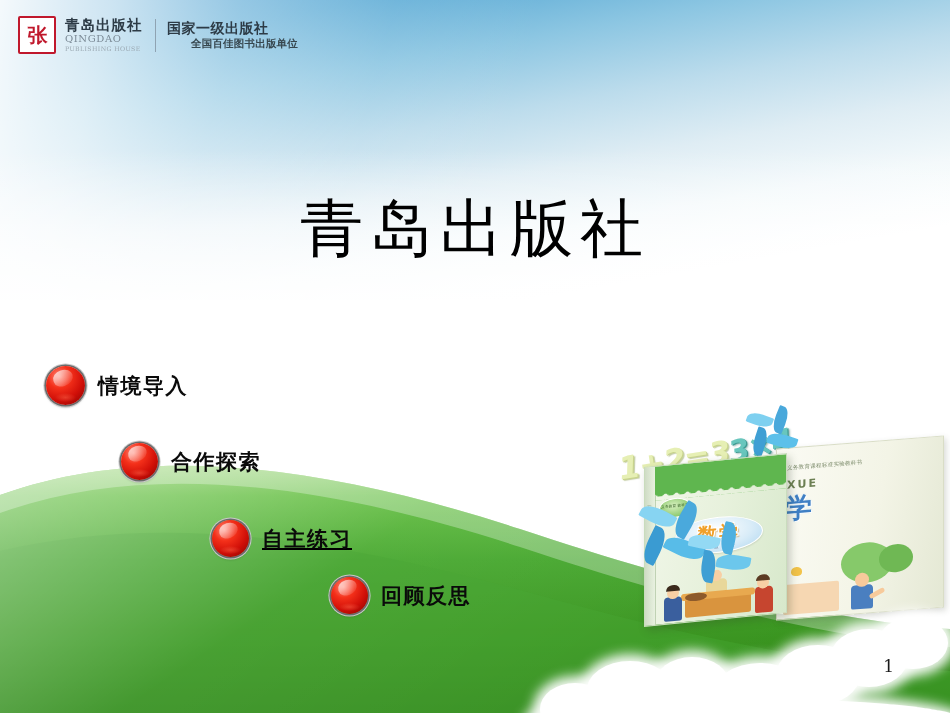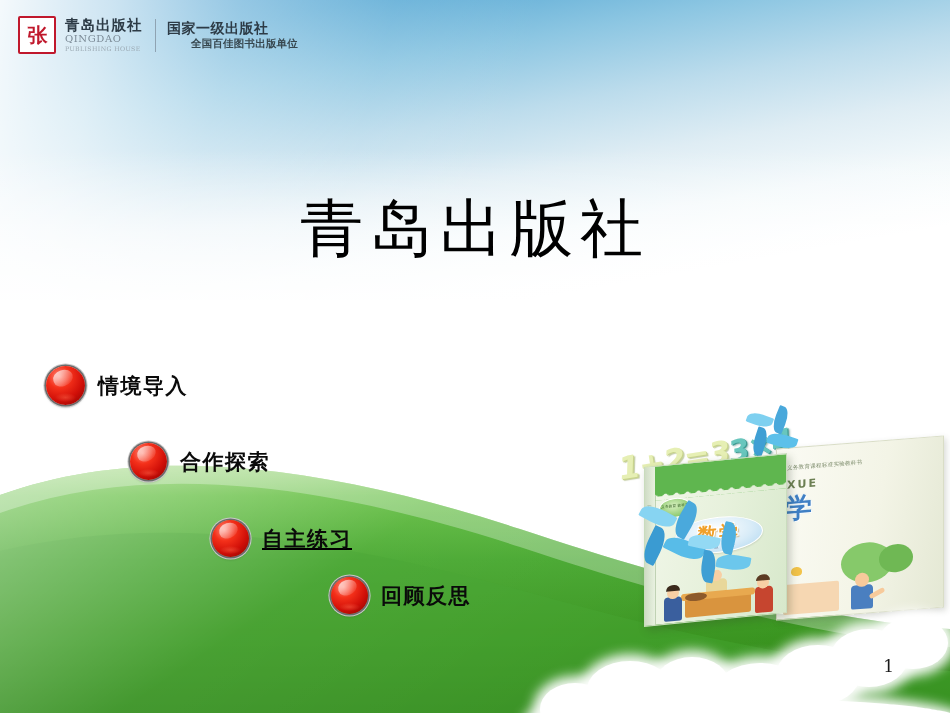--- a/index.html
+++ b/index.html
@@ -218,21 +218,21 @@
     margin-left: 13px;
     font-size: 21px;
     font-weight: 700;
     color: #0a0a0a;
     letter-spacing: 1.5px;
     white-space: nowrap;
   }
 
   .item-0 { left: 46px;  top: 366px; }
   .item-0 .bullet-sphere { width: 39px; height: 39px; }
-  .item-1 { left: 121px; top: 443px; margin-left: 9px; }
+  .item-1 { left: 121px; top: 443px; }
   .item-1 .bullet-sphere { width: 37px; height: 37px; }
   .item-2 { left: 212px; top: 520px; text-decoration: underline; }
   .item-2 .bullet-sphere { width: 37px; height: 37px; }
   .item-3 { left: 331px; top: 577px; justify-content: flex-end; }
   .item-3 .bullet-sphere { width: 37px; height: 37px; }
 
   
   .hill {
     position: absolute;
     left: 0;

